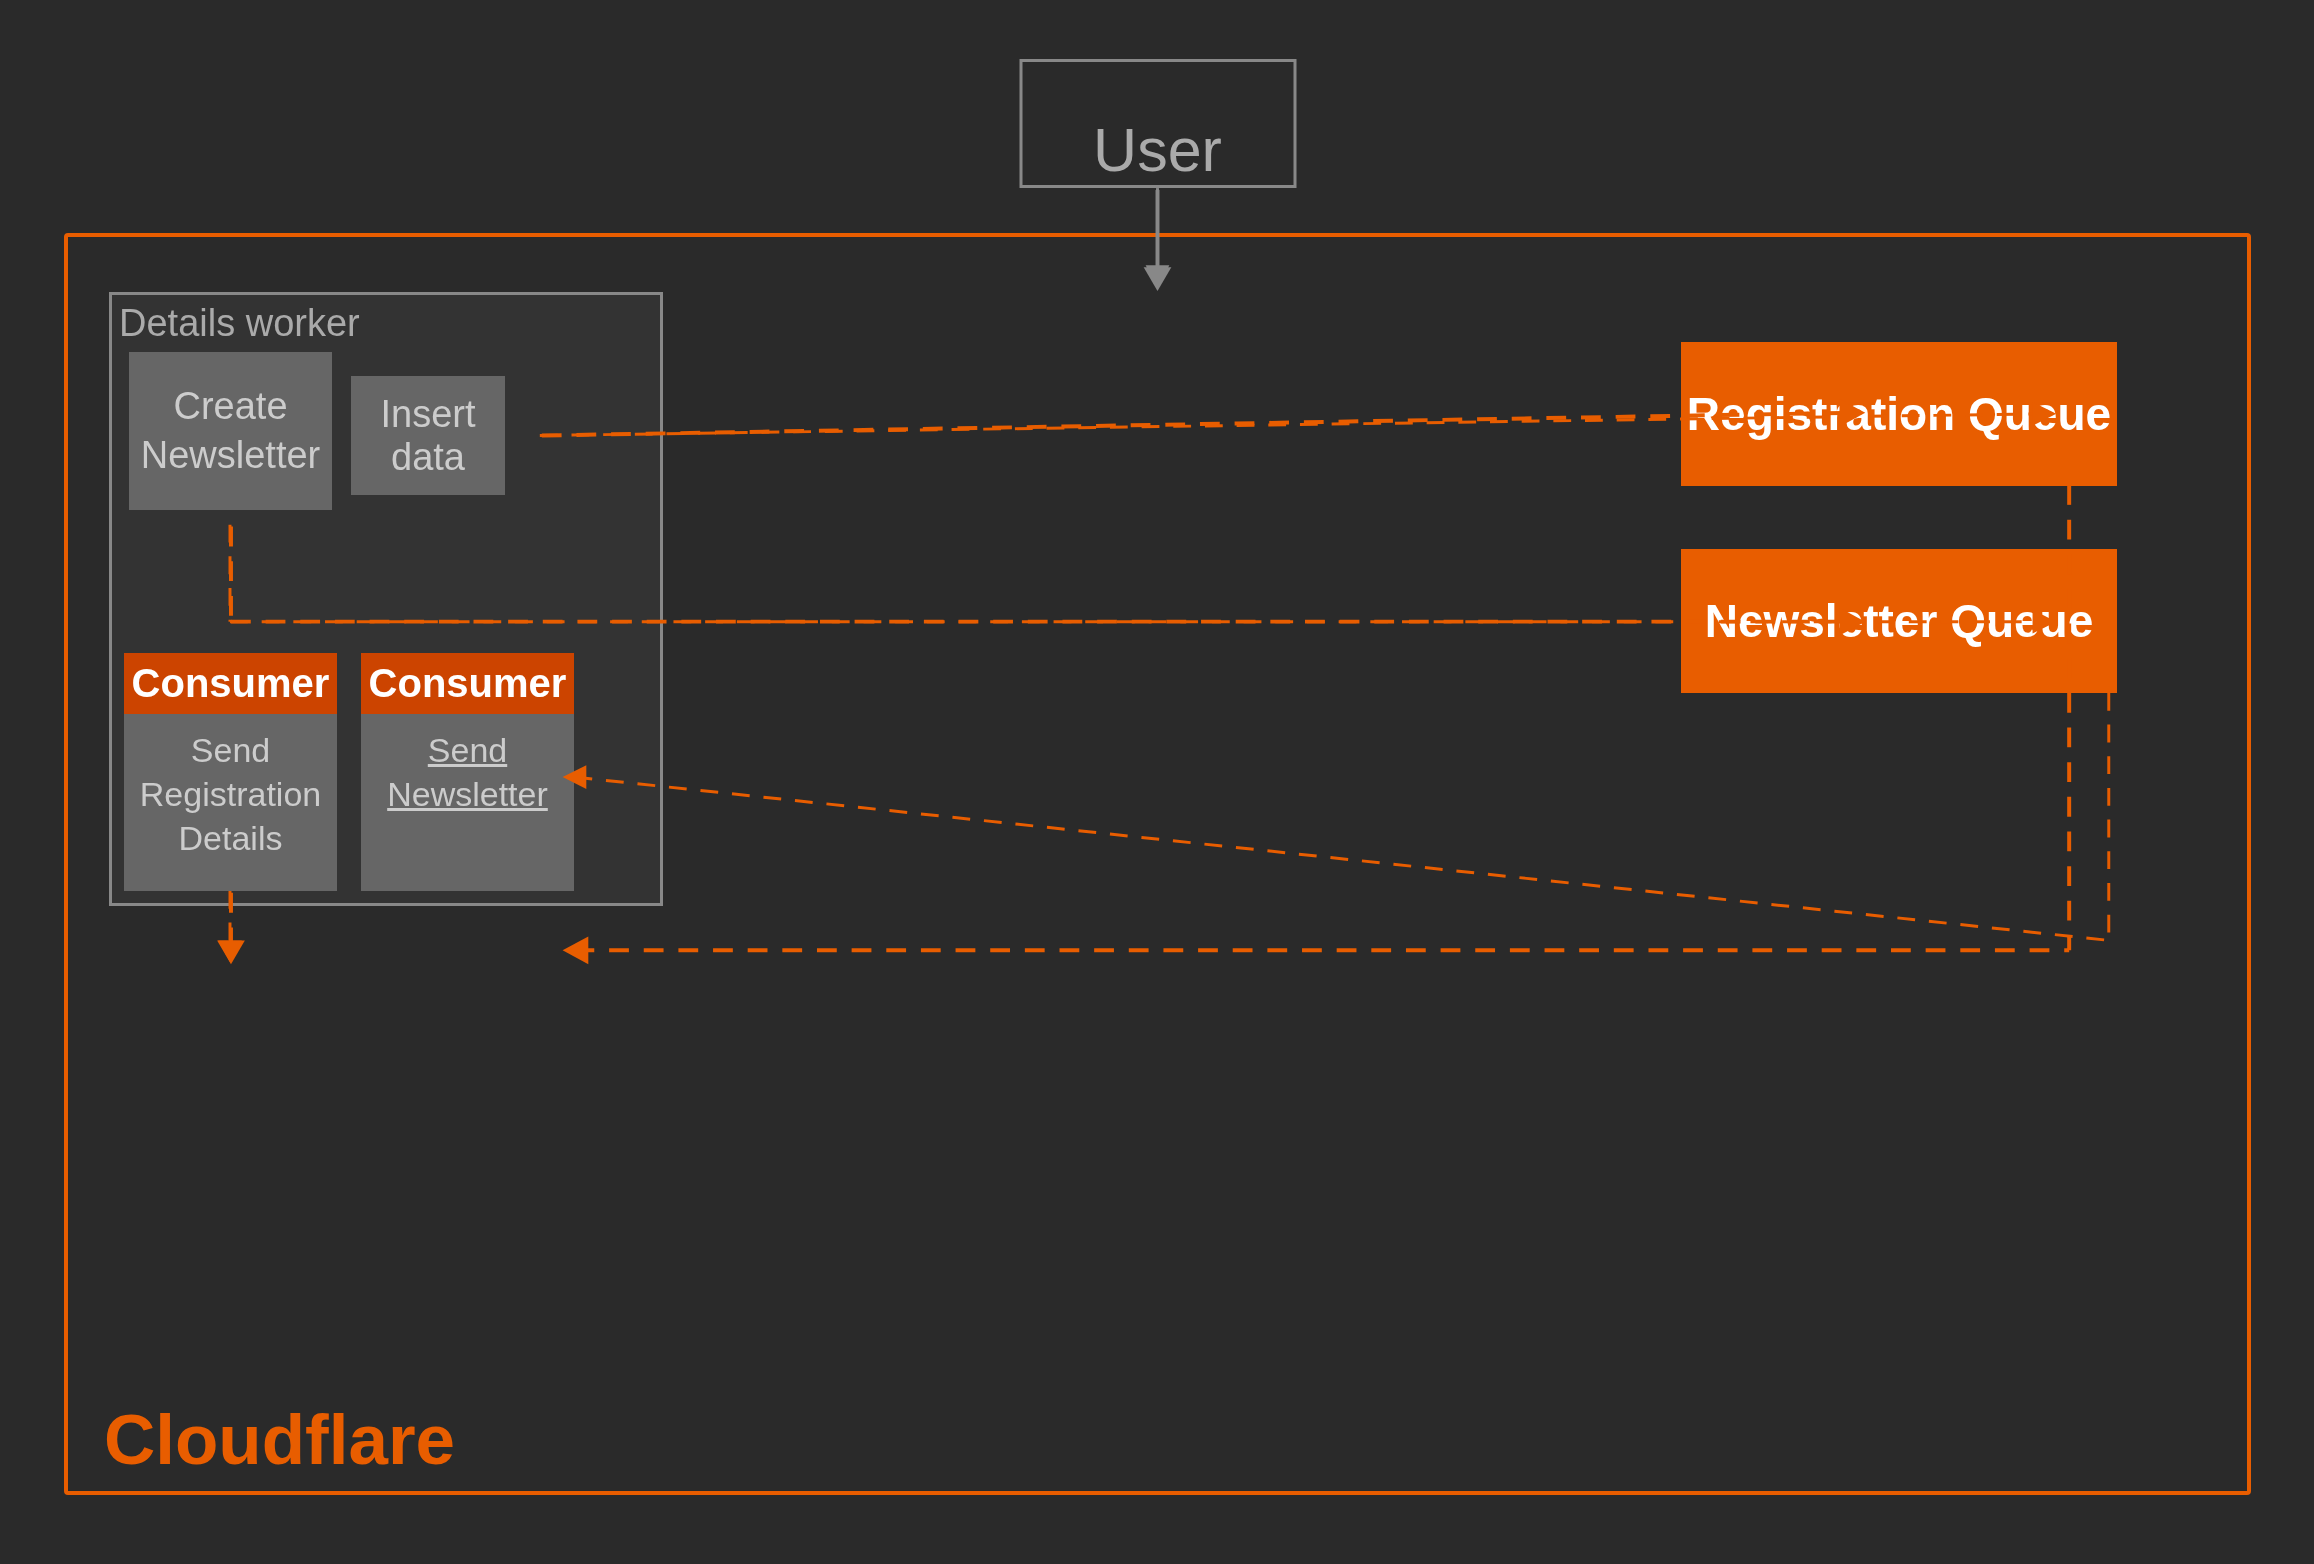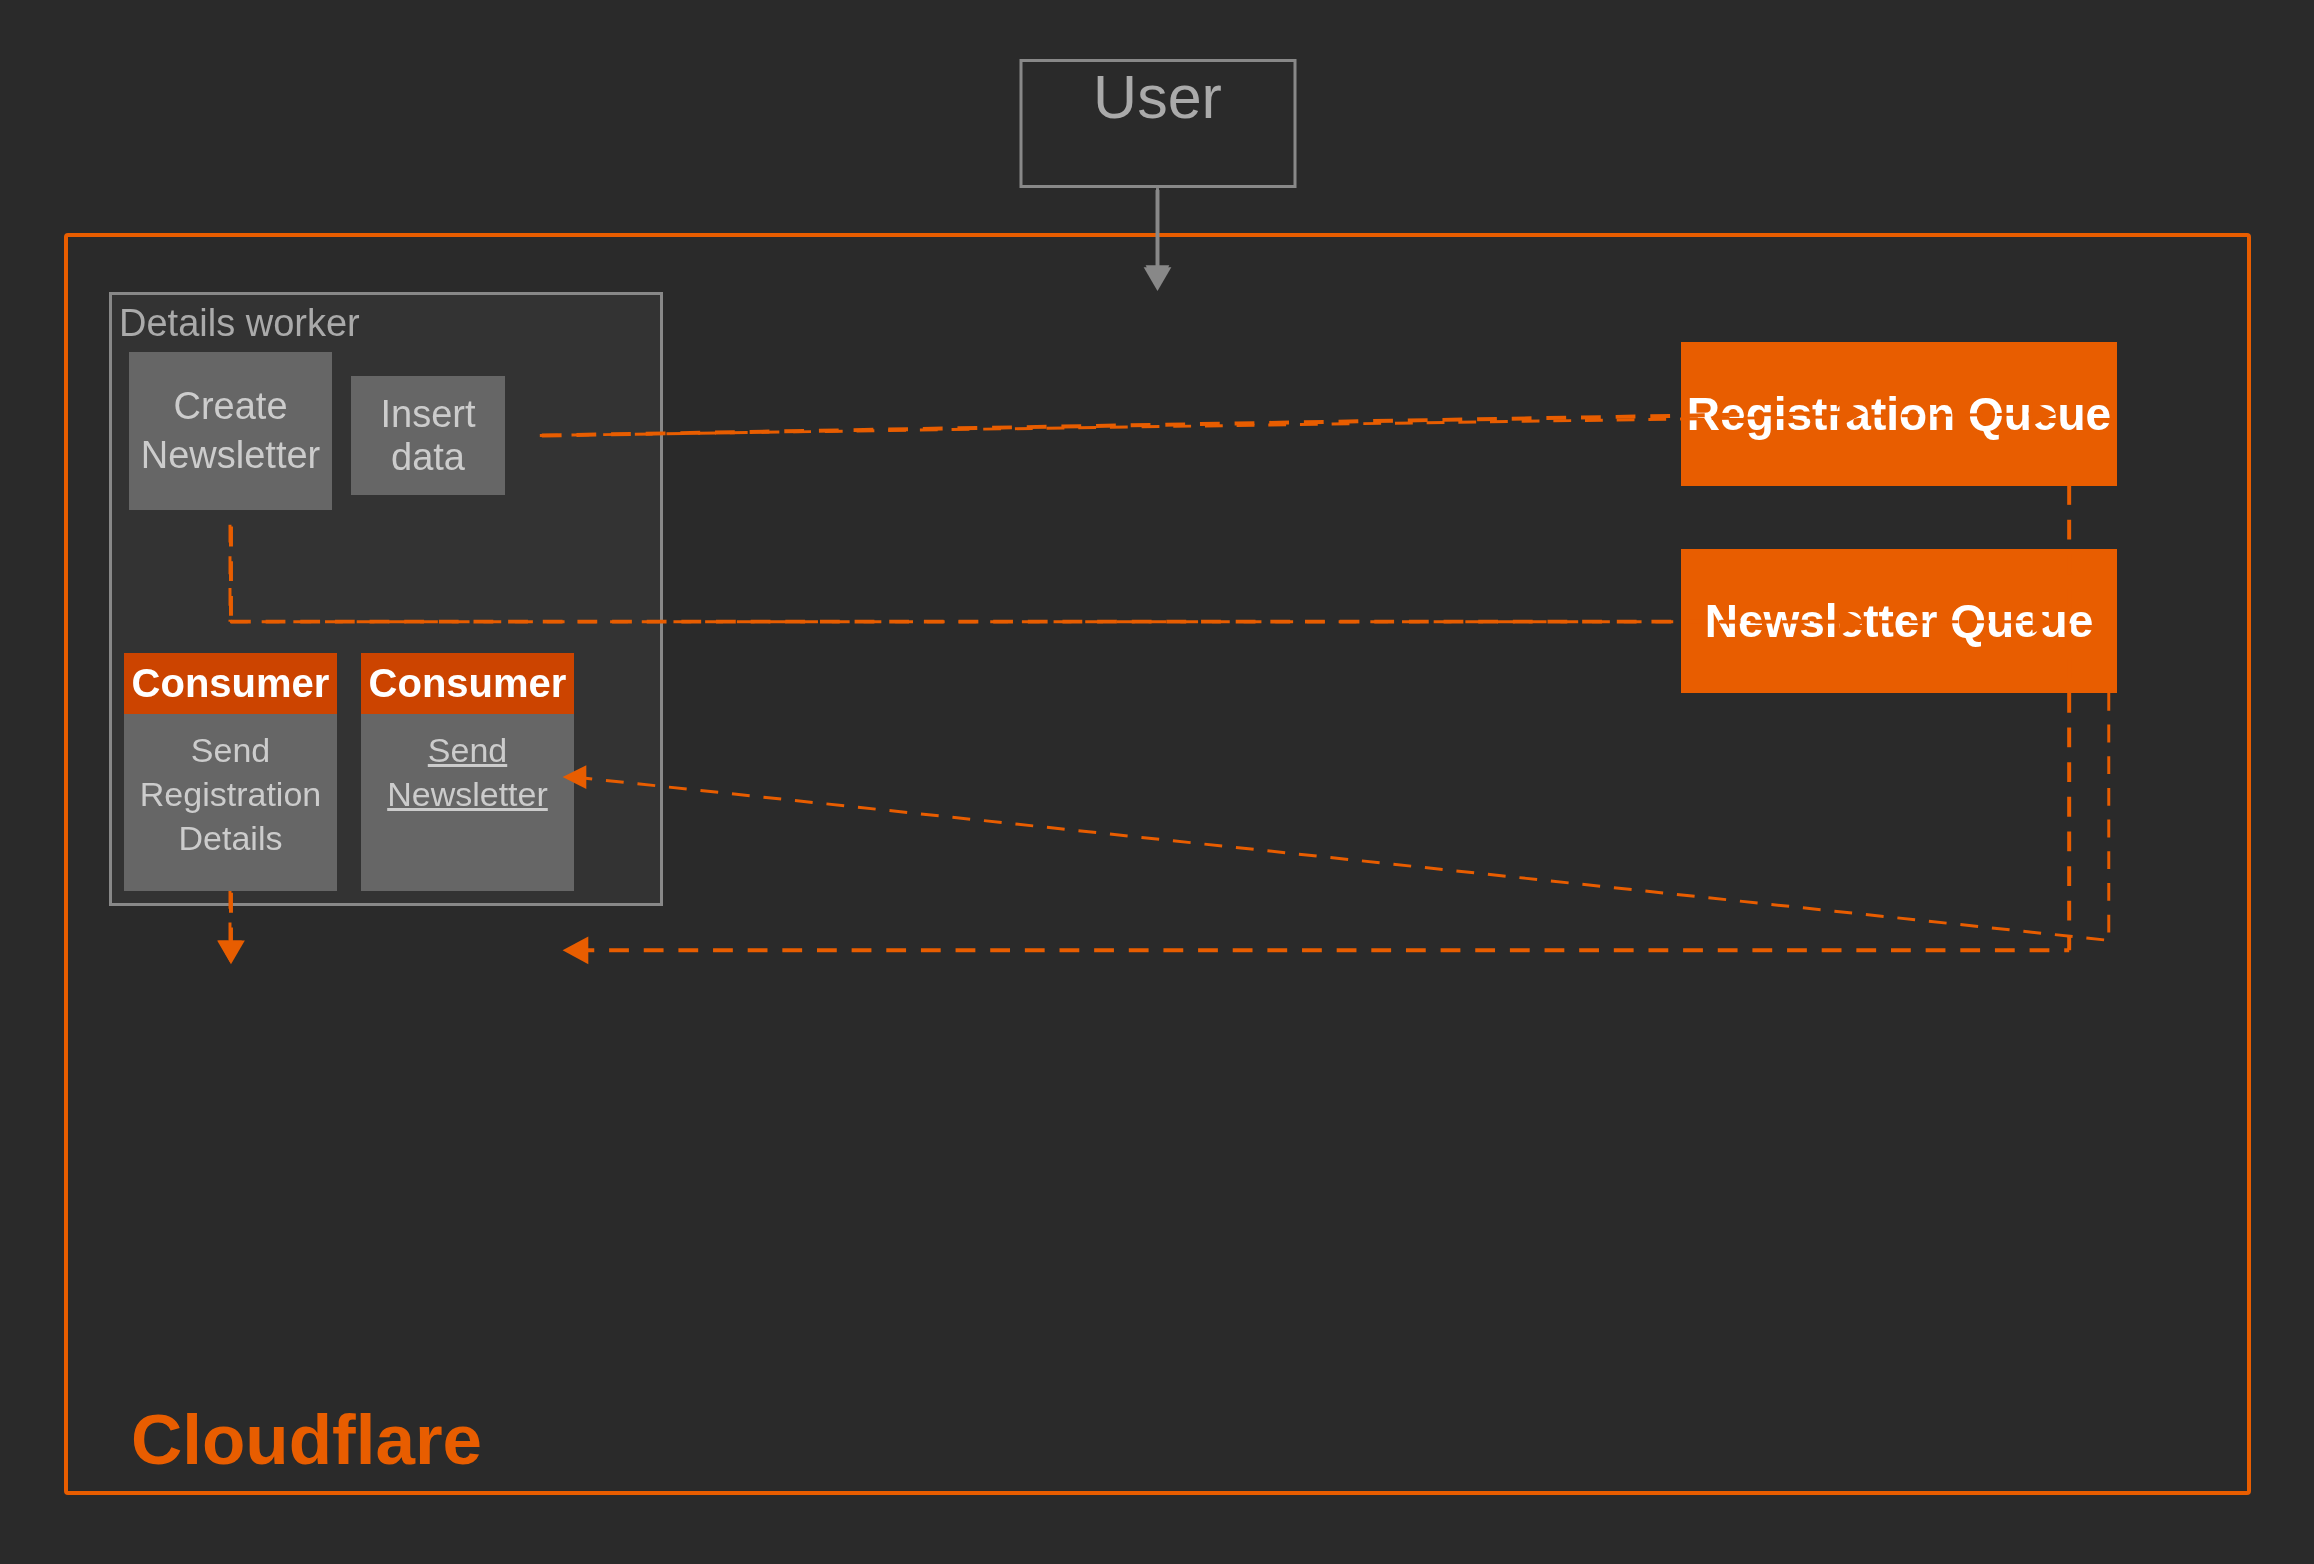--- a/index.html
+++ b/index.html
@@ -23,21 +23,21 @@
     .user-box {
       position: absolute;
       top: 59px;
       left: 50%;
       transform: translateX(-50%);
       width: 277px;
       height: 129px;
       border: 3px solid #888;
       background: transparent;
       display: flex;
-      align-items: flex-start;
+      align-items: flex-end;
       justify-content: center;
     }
 
     .user-label {
       color: #aaa;
       font-size: 61px;
       font-weight: 300;
     }
 
     
@@ -47,21 +47,21 @@
       left: 64px;
       right: 64px;
       bottom: 69px;
       border: 4px solid #e85d00;
       border-radius: 4px;
     }
 
     .cloudflare-label {
       position: absolute;
       bottom: 84px;
-      left: 131px;
+      left: 104px;
       color: #e85d00;
       font-size: 71px;
       font-weight: bold;
     }
 
     
     .marathon-box {
       position: absolute;
       top: 292px;
       left: 109px;

